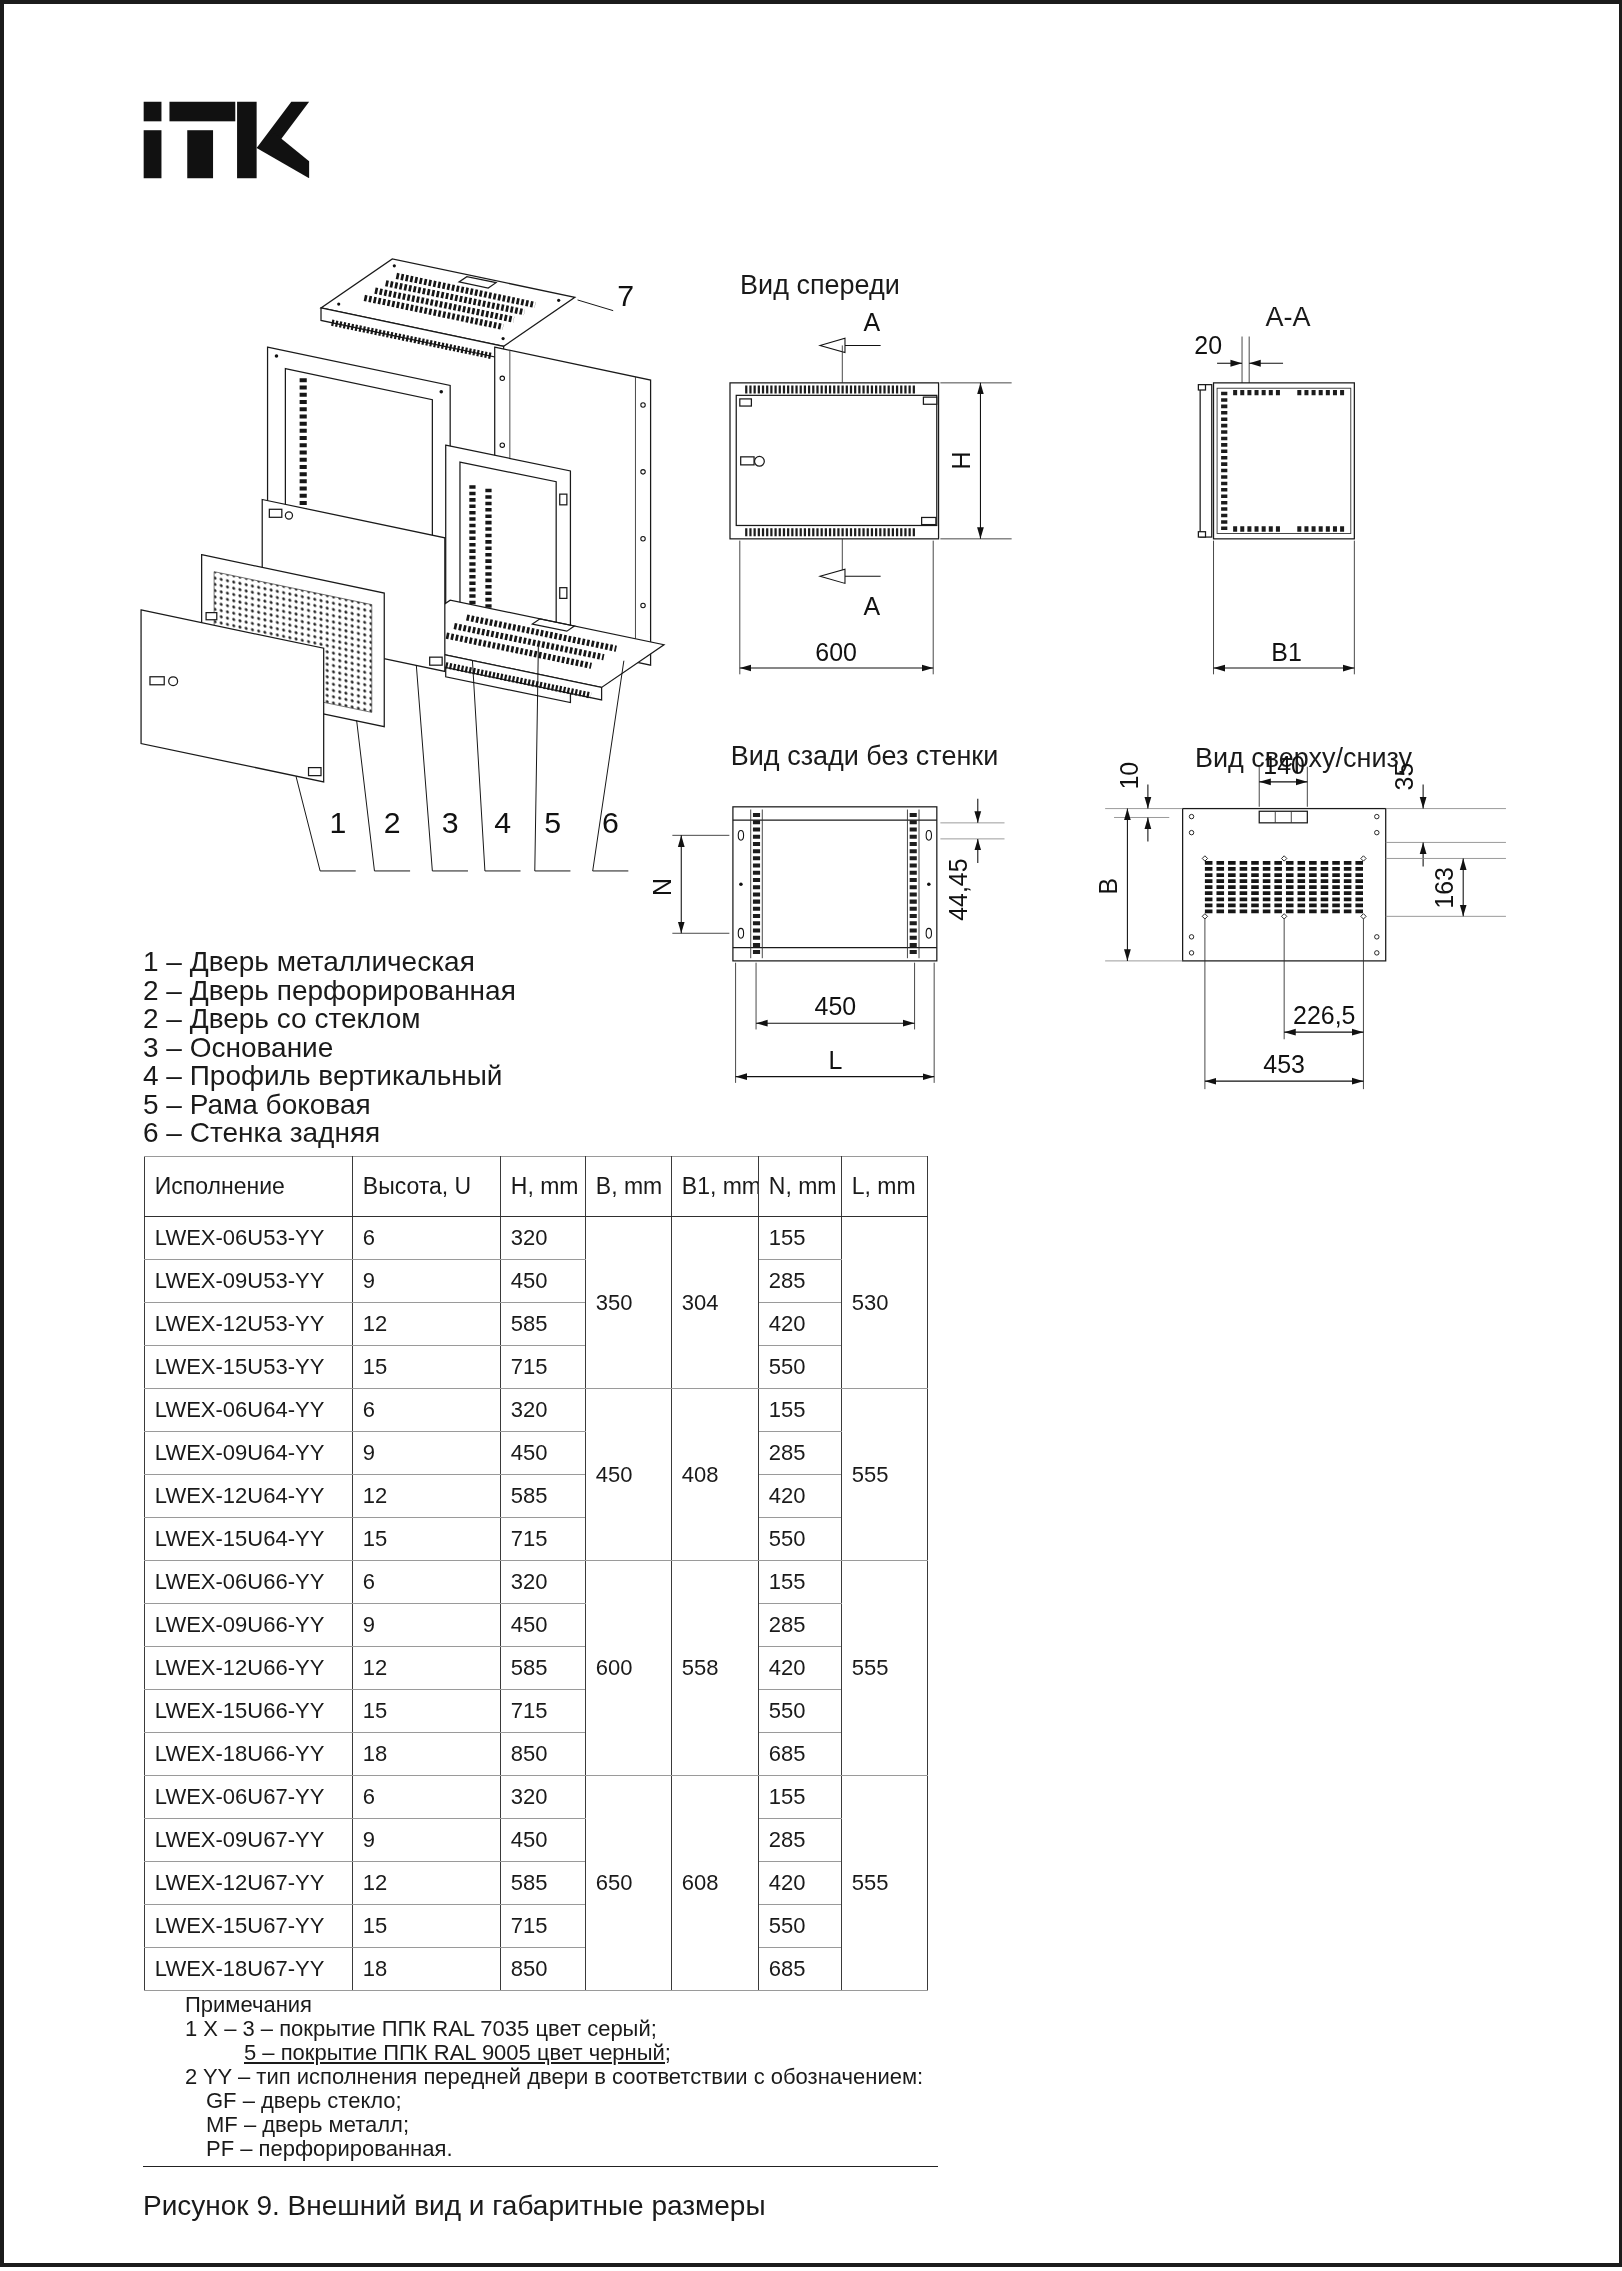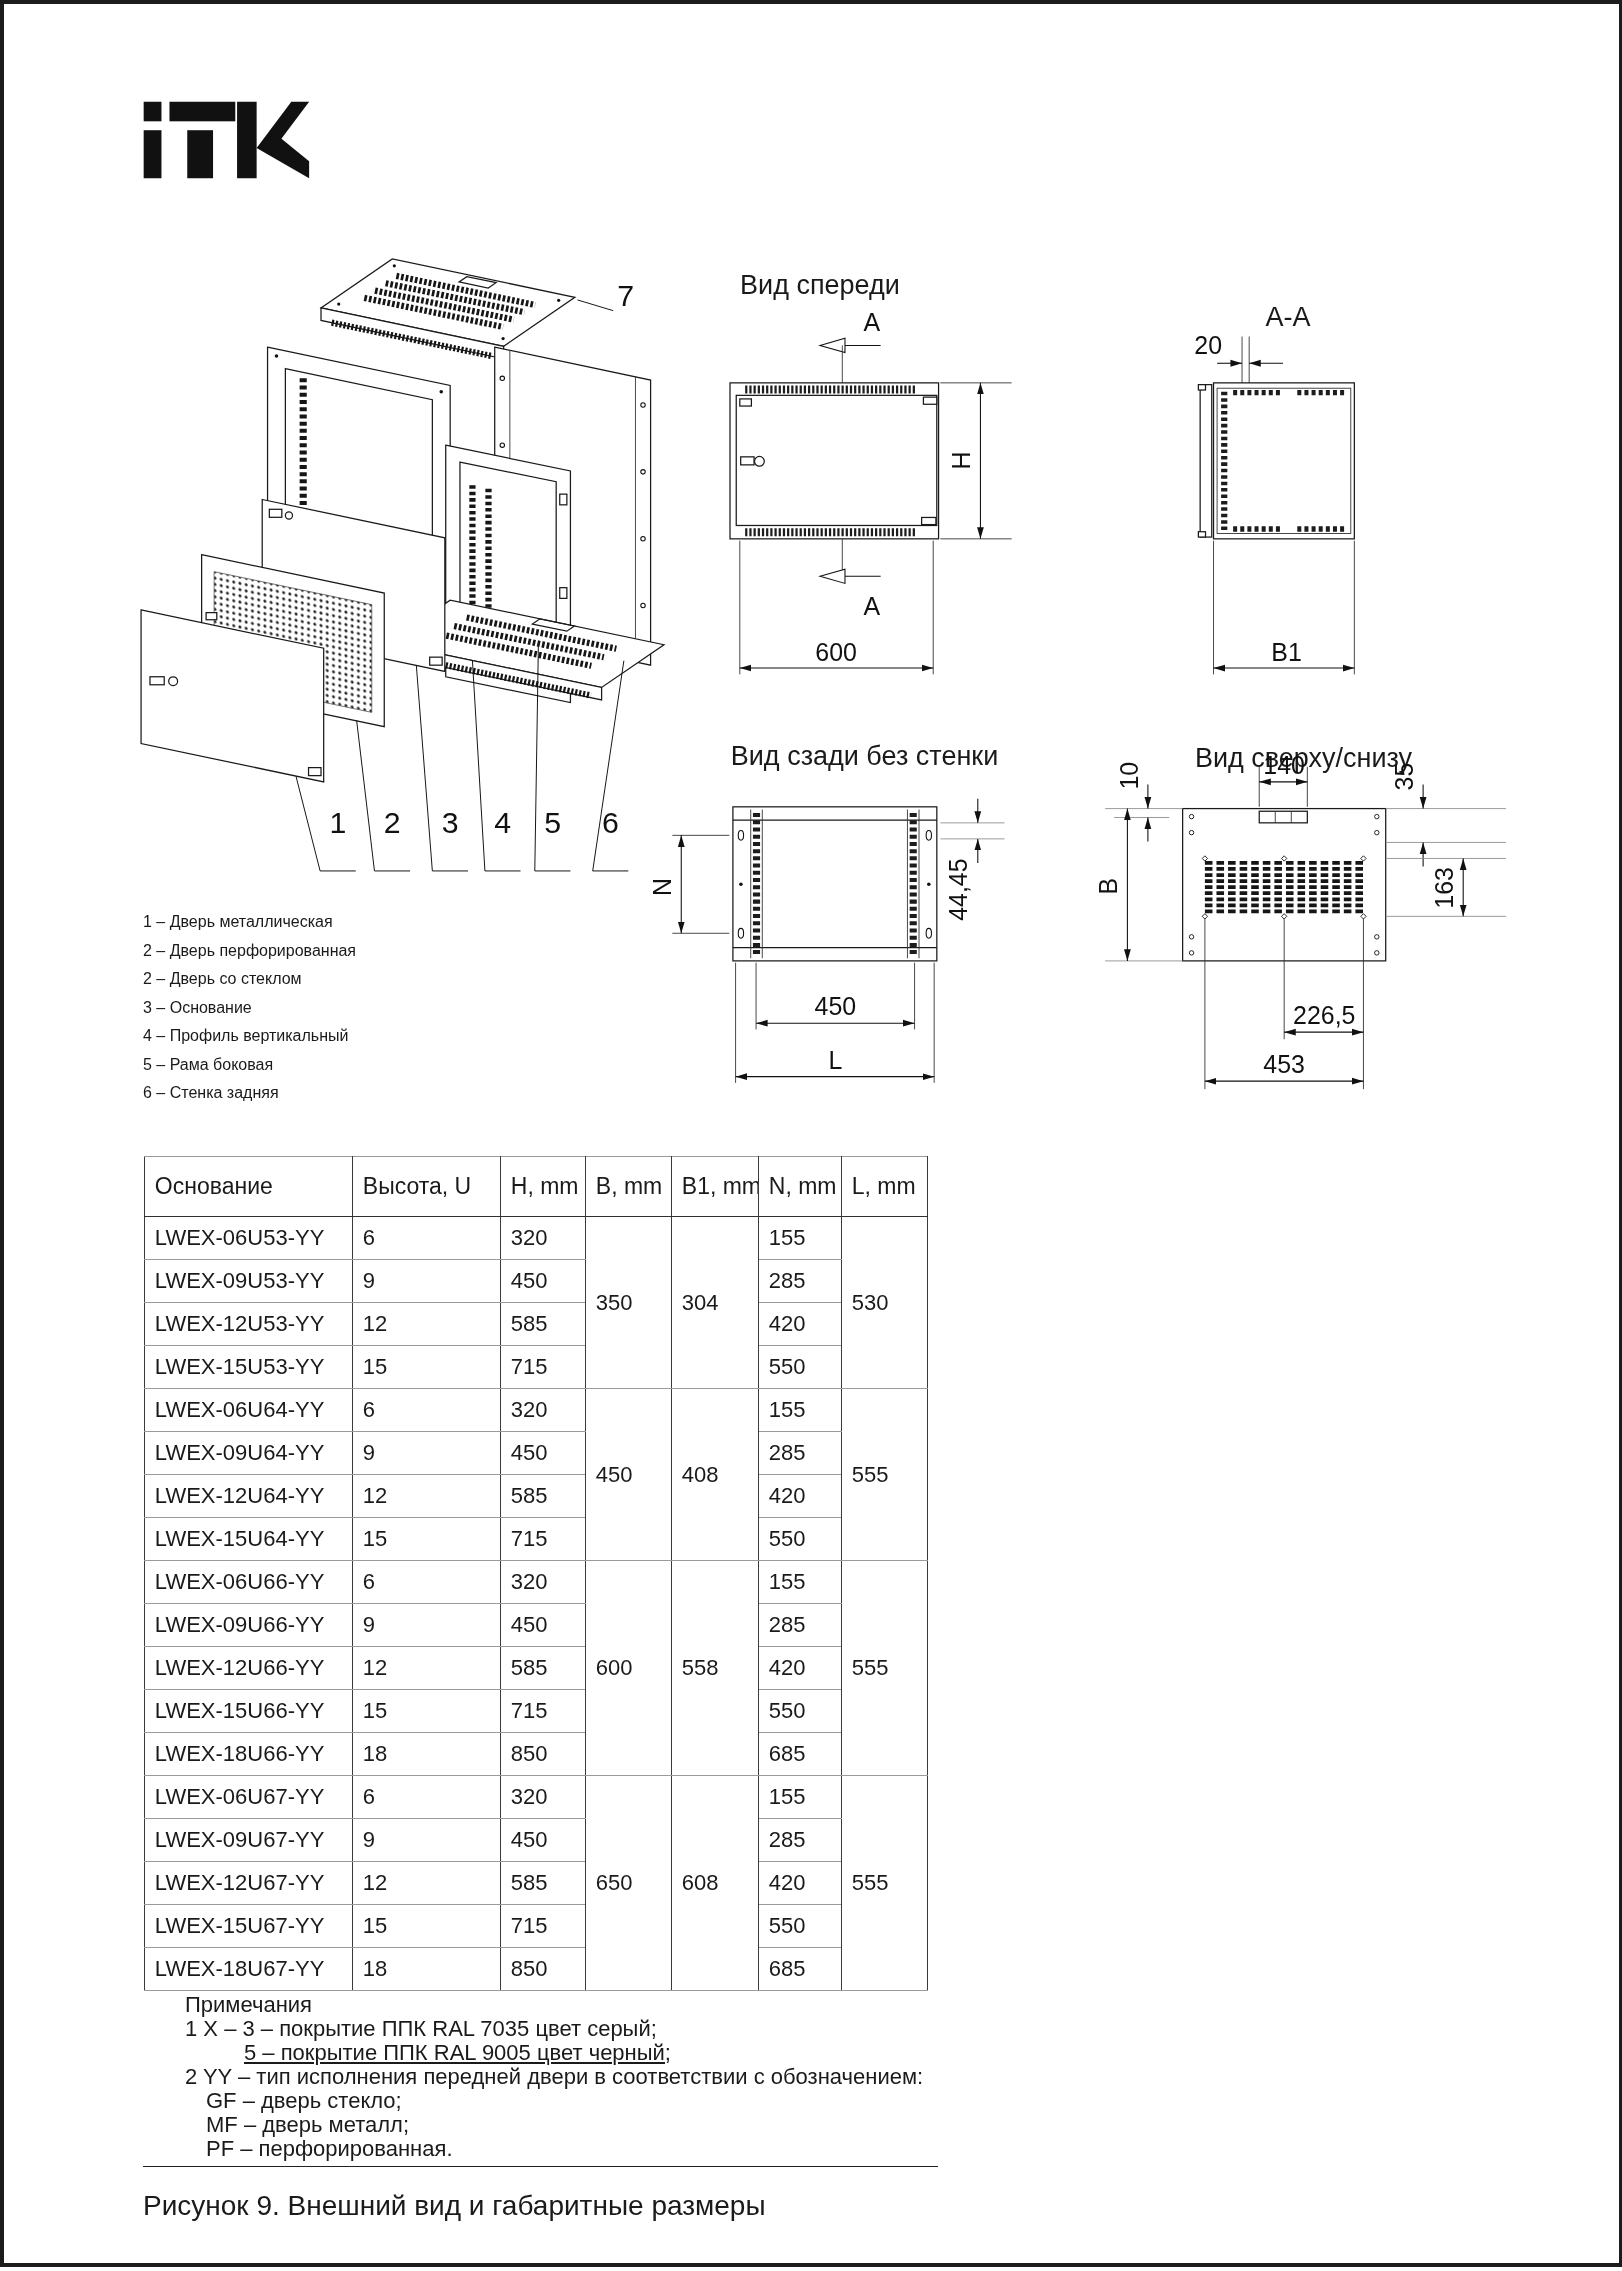--- a/index.html
+++ b/index.html
@@ -11,21 +11,21 @@
   svg{overflow:visible;}
   svg text{font-family:"Liberation Sans",sans-serif;fill:#111;}
   .ln{stroke:#1a1a1a;stroke-width:1.4;fill:none;}
   .lnw{stroke:#1a1a1a;stroke-width:1.4;fill:#fff;}
   .thin{stroke:#333;stroke-width:1;fill:none;}
   .gray{stroke:#8f8f8f;stroke-width:1;fill:none;}
   .dimln{stroke:#111;stroke-width:1.2;fill:none;}
   .dtxt{font-size:28px;}
   .ptxt{font-size:34px;}
   
-  #legend{left:143px;top:908px;font-size:16px;line-height:28.5px;}
+  #legend{left:143px;top:948px;font-size:28px;line-height:28.5px;}
   #notes{left:0;top:1993px;font-size:22px;line-height:24px;}
   #notes div{position:absolute;white-space:nowrap;}
   .n-t{left:185px;top:0px;}
   .n-0{left:185px;top:24px;}
   .n-1{left:244px;top:48px;text-decoration:underline;}
   .n-2{left:185px;top:72px;}
   .n-3{left:206px;top:96px;}
   .n-4{left:206px;top:120px;}
   .n-5{left:206px;top:144px;}
   #sep{left:143px;top:2166px;width:795px;height:0;border-top:1.8px solid #222;}
@@ -400,21 +400,21 @@
       <col style="width:208px">
         <col style="width:148px">
         <col style="width:85px">
       <col style="width:86px">
         <col style="width:87px">
         <col style="width:83px">
         <col style="width:86px">
     </colgroup>
   <thead>
         <tr>
-          <th>Основание</th>
+          <th>Исполнение</th>
           <th>Высота, U</th>
           <th>H, mm</th>
           <th>B, mm</th>
           <th>B1, mm</th>
           <th>N, mm</th>
           <th>L, mm</th>
         </tr>
       </thead>
       <tbody>
         <tr class="gs">

